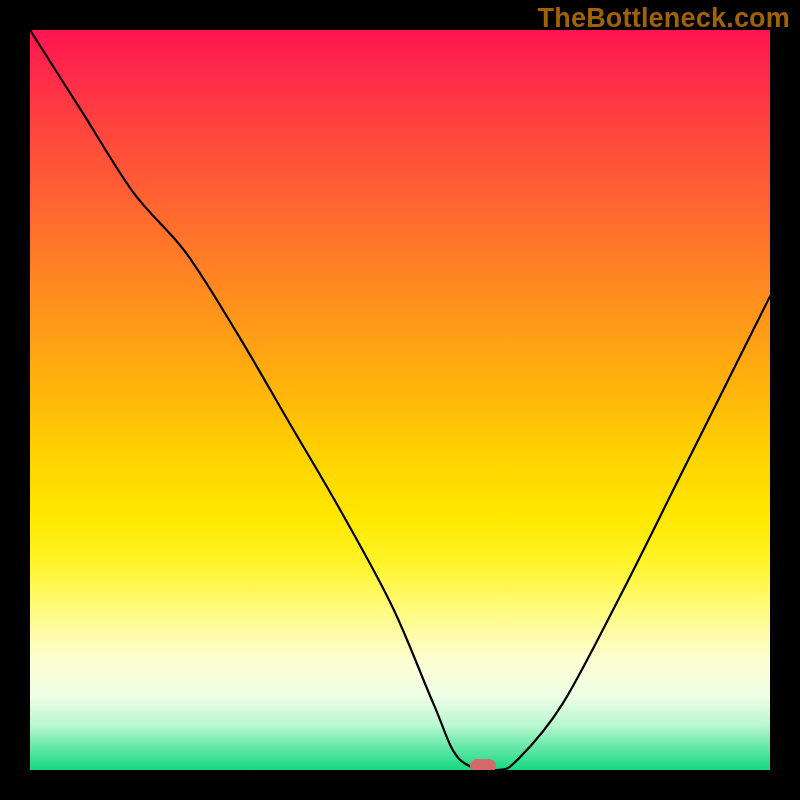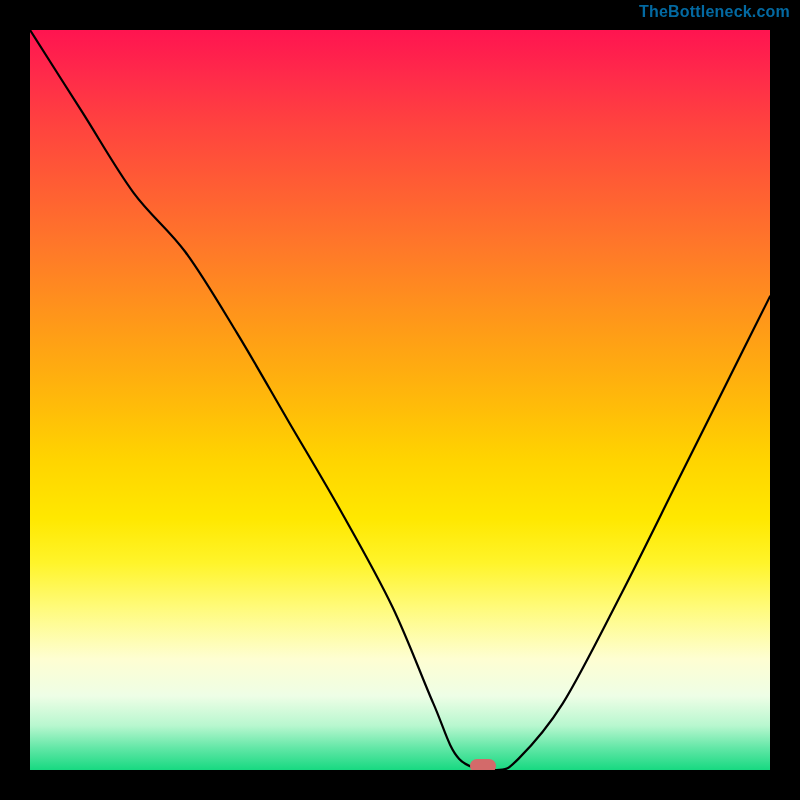--- a/index.html
+++ b/index.html
@@ -14,22 +14,22 @@
   .stage {
     position: relative;
     width: 800px;
     height: 800px;
     background: #000;
   }
   .watermark {
     position: absolute;
     top: 3px;
     right: 10px;
-    color: #0369a1;
-    font-size: 16px;
+    color: #a16207;
+    font-size: 27px;
     font-weight: 600;
     letter-spacing: 0.2px;
     z-index: 5;
   }
   .plot-area {
     position: absolute;
     left: 30px;
     top: 30px;
     width: 740px;
     height: 740px;

